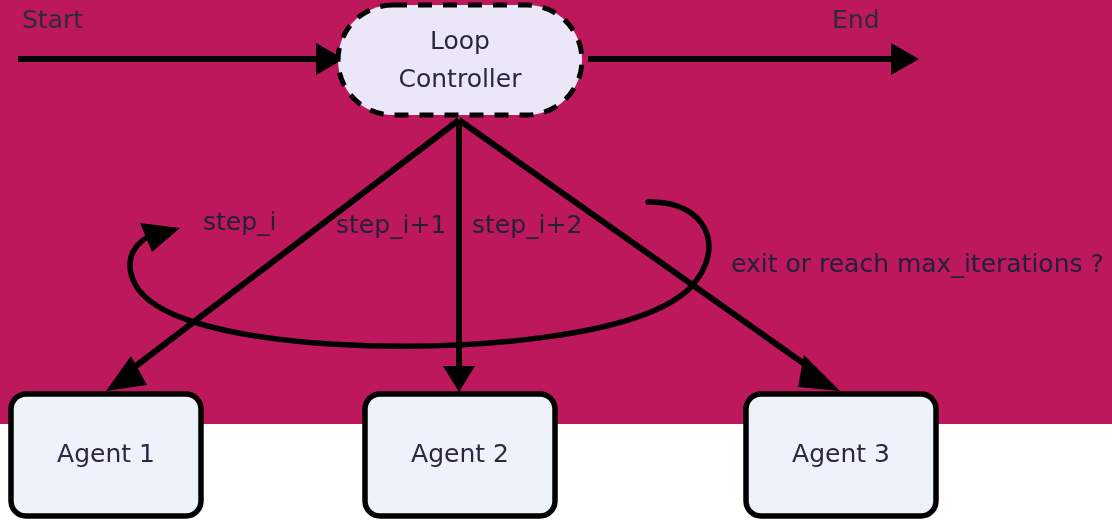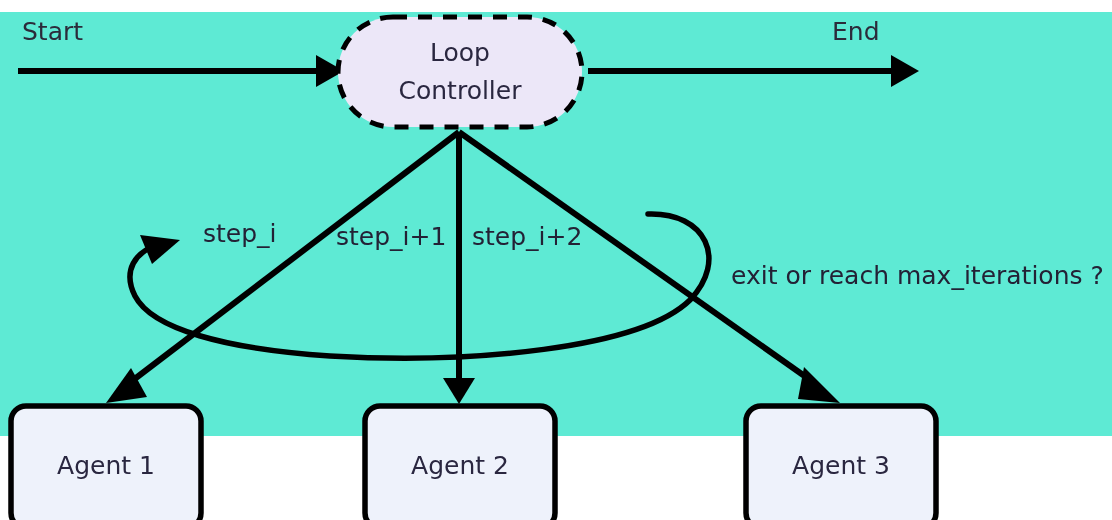--- a/index.html
+++ b/index.html
@@ -11,22 +11,21 @@
   body {
     width: 1112px;
     height: 520px;
     overflow: hidden;
     font-family: "DejaVu Sans", sans-serif;
   }
   #diagram-root {
     position: relative;
     width: 1112px;
     height: 424px;
-    background: #5eead4;
-    margin-top: 12px;
+    background: #be185d;
   }
   svg.diagram-canvas {
     display: block;
     width: 1112px;
     height: 520px;
   }
   .node-label,
   .edge-label,
   .endpoint-label {
     font-family: "DejaVu Sans", sans-serif;

